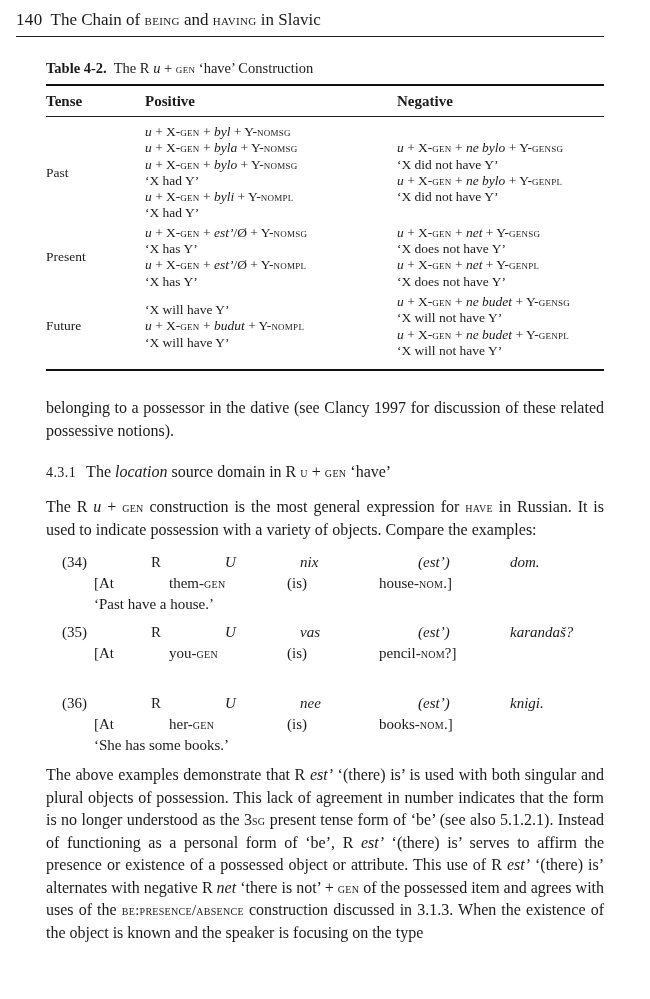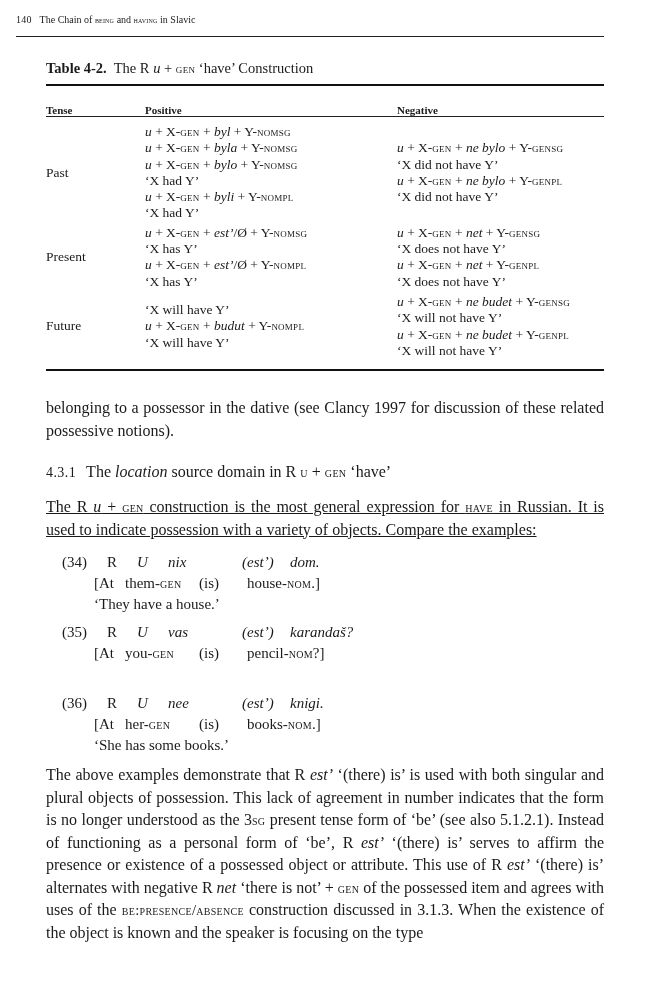--- a/index.html
+++ b/index.html
@@ -1,38 +1,38 @@
 <!DOCTYPE html>
 <html><head>
 <meta charset="utf-8">
 <style>
   html, body { margin:0; padding:0; background:#fff; }
   body { width:650px; height:999px; position:relative; overflow:hidden;
          font-family:"Liberation Serif","DejaVu Serif",serif; color:#1a1a1a; }
   .sc { font-variant: small-caps; text-transform: lowercase; font-size: 0.92em; letter-spacing:0.02em; }
   .it { font-style: italic; }
-  #running-head { position:absolute; left:16px; top:10px; width:588px; font-size:10px; line-height:20px;
+  #running-head { position:absolute; left:16px; top:10px; width:588px; font-size:17px; line-height:20px;
                   border-bottom:1px solid #222; padding-bottom:6px; }
   #running-head .pnum { font-variant: small-caps; margin-right:8px; letter-spacing:0.02em; }
   #table-caption { position:absolute; left:46px; top:60px; font-size:14.5px; }
   #table-caption b { font-weight:bold; }
   #table { position:absolute; left:46px; top:84px; width:558px; border-top:2.5px solid #111; border-bottom:2.5px solid #111; }
-  #table .head { display:flex; height:30px; align-items:flex-end; border-bottom:1px solid #222; font-weight:bold; font-size:11px; }
+  #table .head { display:flex; height:30px; align-items:center; border-bottom:1px solid #222; font-weight:bold; font-size:15px; }
   .c1 { width:99px; } .c2 { width:252px; } .c3 { flex:1; }
   #table .row { display:flex; font-size:13.5px; line-height:16.3px;align-items:center; }
   #table .row .cell div { white-space:nowrap; }
   .row.past { padding-top:7px; }
   .row.present { padding-top:3px; }
   .row.future { padding-top:4px; padding-bottom:10px; }
   .prose { position:absolute; left:46px; width:558px; font-size:16px; line-height:22.5px; text-align:justify; }
   .prose p { margin:0; }
   #section-heading { position:absolute; left:46px; top:463px; font-size:16px; }
   #section-heading .num { font-size:14px; margin-right:10px; letter-spacing:0.03em; }
   .example { position:absolute; left:62px; font-size:15px; line-height:20.5px; }
-  .example .line { display:flex; white-space:nowrap; }
+  .example .line { display:flex; white-space:nowrap;gap:44px; }
   .ex-num { width:45px; } .ex-lang { width:30px; }
   .g1 { width:31px; } .g2 { width:74px; } .g3 { width:48px; }
   .indent { margin-left:32px; }
 </style>
 </head>
 <body>
 
 <div id="running-head">
   <span class="pnum">140</span><span><span>The Chain of </span><span class="sc">being</span><span> and </span><span class="sc">having</span><span> in Slavic</span></span>
 </div>
@@ -97,40 +97,40 @@
 </div>
 
 <div class="prose" style="top:397px;">
   <p>belonging to a possessor in the dative (see Clancy 1997 for discussion of these related possessive notions).</p>
 </div>
 
 <div id="section-heading">
   <span class="num">4.3.1</span><span>The </span><span class="it">location</span><span> source domain in R </span><span class="sc">u</span><span> + </span><span class="sc">gen</span><span> ‘have’</span>
 </div>
 
-<div class="prose" style="top:496px;text-decoration:underline;">
+<div class="prose" style="top:496px;">
   <p><span>The R </span><span class="it">u</span><span> + </span><span class="sc">gen</span><span> construction is the most general expression for </span><span class="sc">have</span><span> in Russian. It is used to indicate possession with a variety of objects. Compare the examples:</span></p>
 </div>
 
 <div class="example" style="top:552px;">
     <div class="line">
       <span class="ex-num">(34)</span>
       <span class="ex-lang">R</span>
       <span class="it g1">U</span>
       <span class="it g2">nix</span>
       <span class="it g3">(est’)</span>
       <span class="it ">dom.</span>
     </div>
     <div class="line indent">
       <span class="g1">[At</span>
       <span class="g2">them-<span class="sc">gen</span></span>
       <span class="g3">(is)</span>
       <span>house-<span class="sc">nom</span>.]</span>
     </div>
-    <div class="line indent">‘They have a house.’</div>
+    <div class="line indent">‘Past have a house.’</div>
   </div>
 <div class="example" style="top:622px;">
     <div class="line">
       <span class="ex-num">(35)</span>
       <span class="ex-lang">R</span>
       <span class="it g1">U</span>
       <span class="it g2">vas</span>
       <span class="it g3">(est’)</span>
       <span class="it ">karandaš?</span>
     </div>

